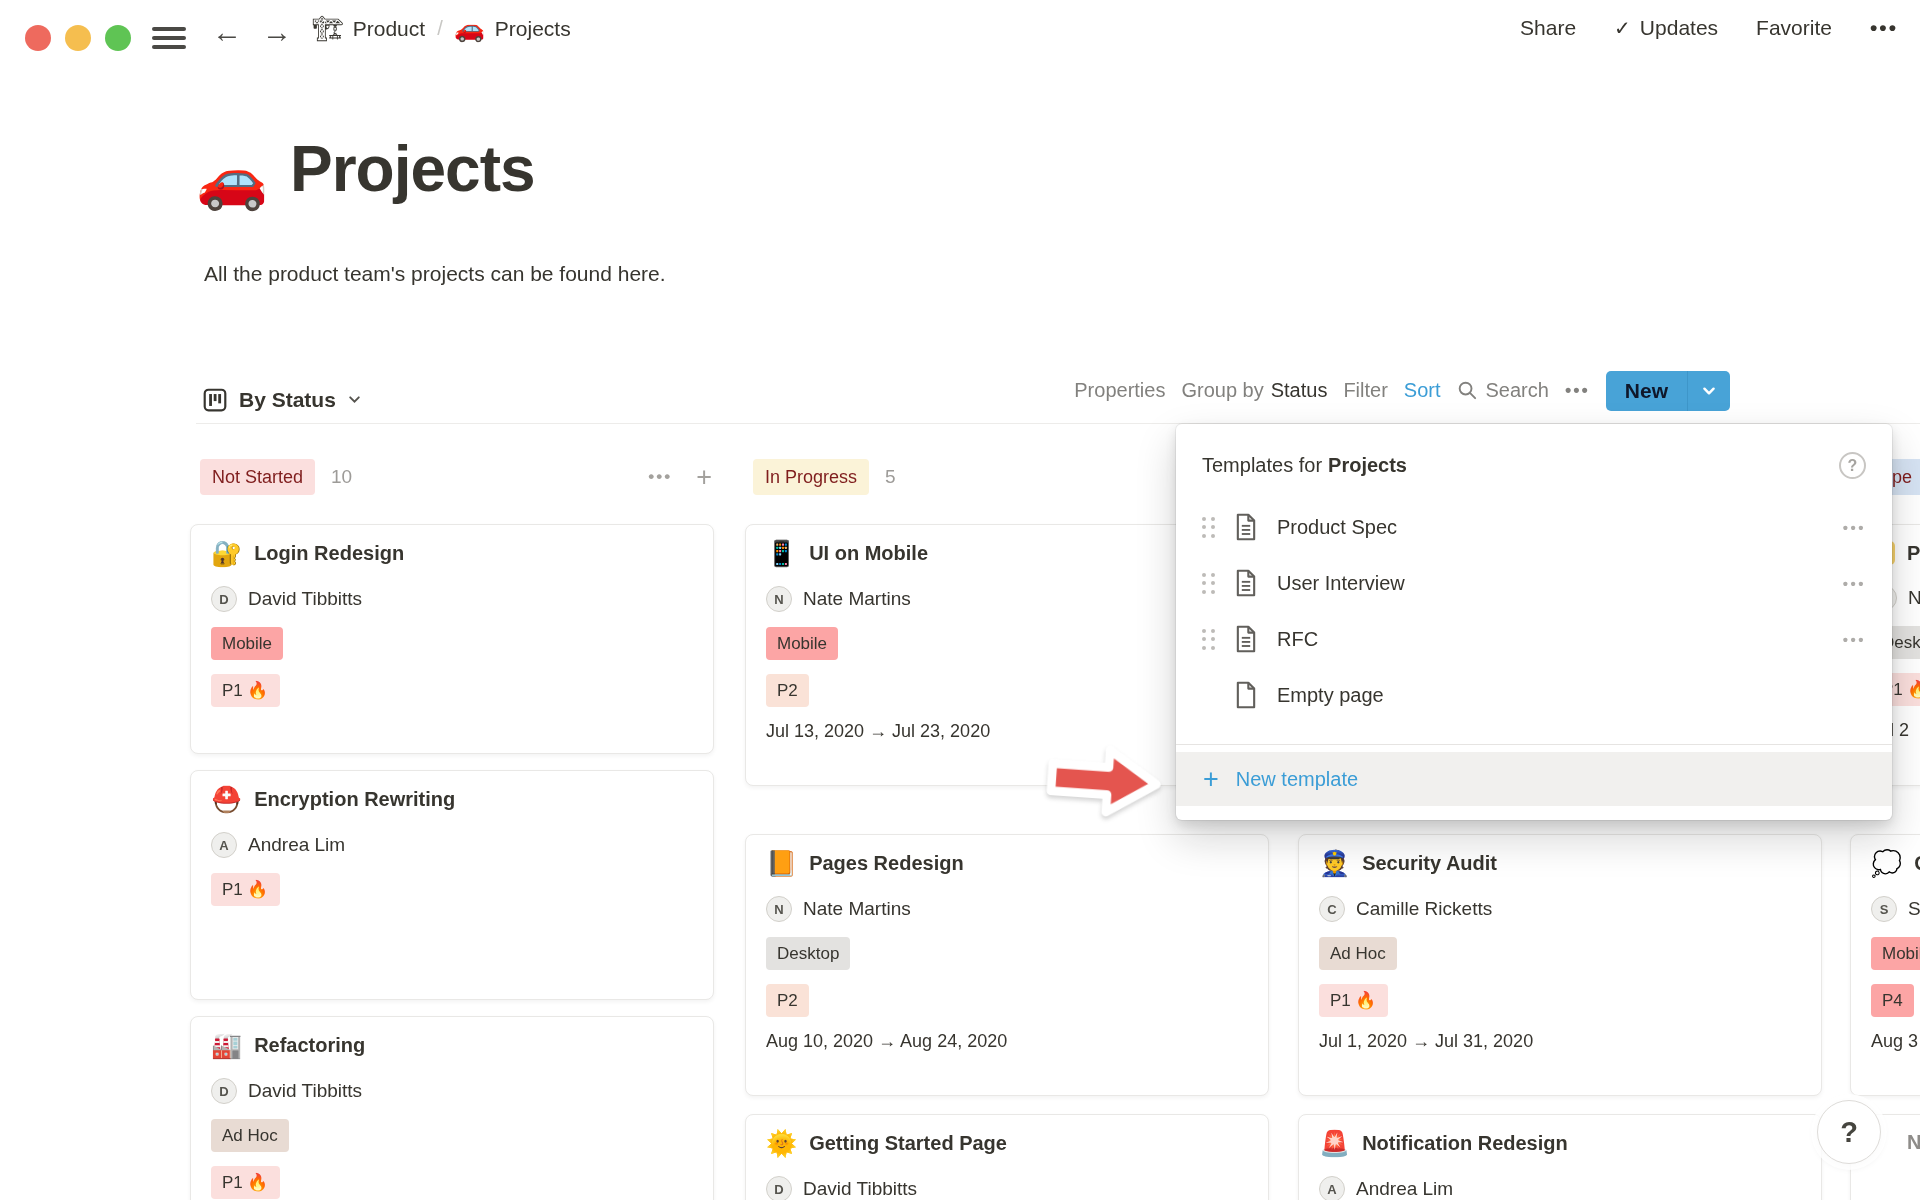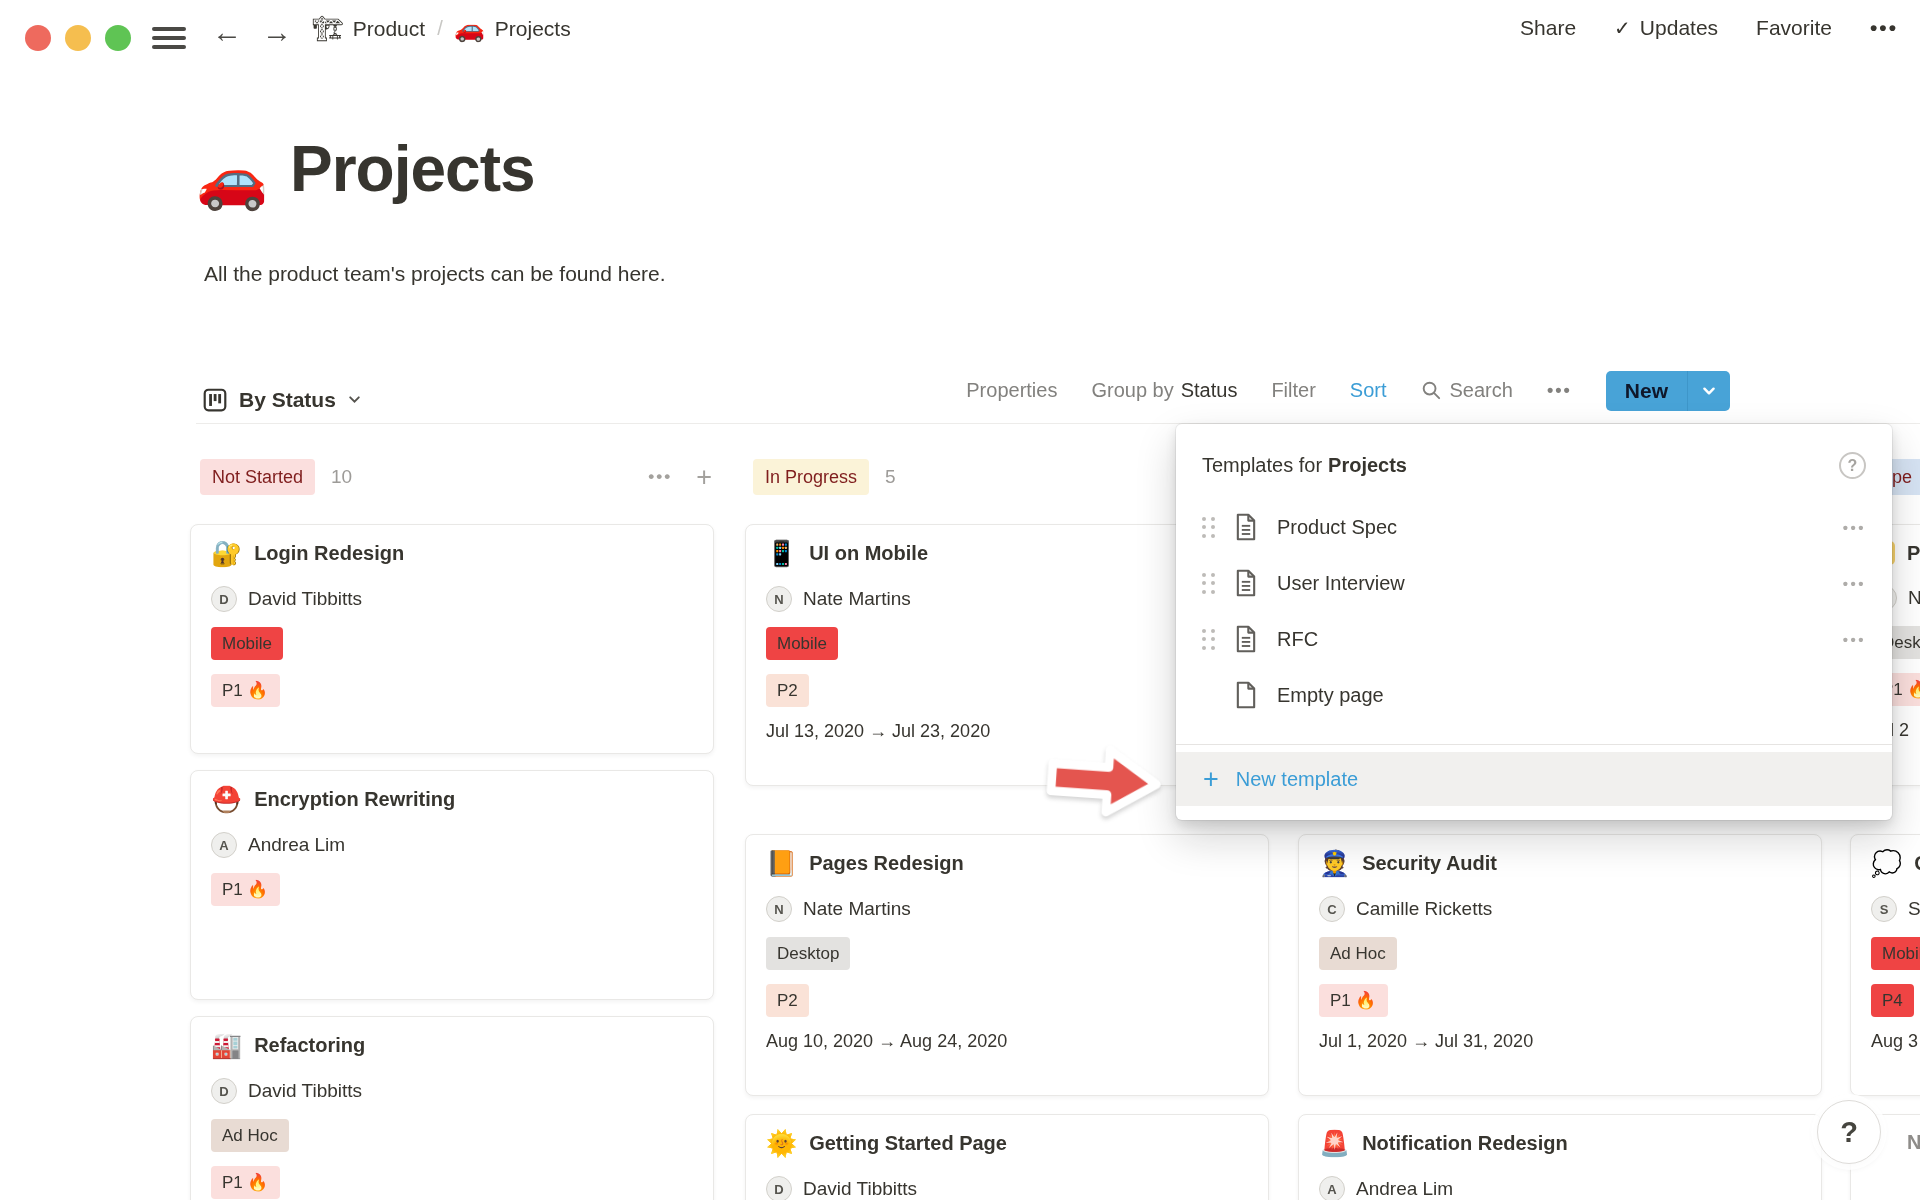--- a/index.html
+++ b/index.html
@@ -23,21 +23,21 @@
 
   
   .page-emoji { position:absolute; left:196px; top:150px; font-size:58px; line-height:1; }
   .page-title { position:absolute; left:290px; top:132px; font-size:64px; font-weight:700; letter-spacing:-1px; }
   .page-desc { position:absolute; left:204px; top:262px; font-size:21px; }
 
   
   .toolbar { position:absolute; left:196px; right:0; top:358px; height:66px;
     border-bottom:1px solid #EDECEA; display:flex; align-items:center; justify-content:space-between; padding:0 190px 0 6px; }
   .view-switch { display:flex; align-items:center; gap:11px; font-size:21px; font-weight:600; cursor:pointer;margin-top:18px; }
-  .tb-right { display:flex; align-items:center; gap:34px; font-size:20px; color:#82817E;text-align:center; }
+  .tb-right { display:flex; align-items:center; gap:16px; font-size:20px; color:#82817E;text-align:center; }
   .tb-link { cursor:pointer; }
   .groupby b { color:#37352F; font-weight:400; margin-left:7px; }
   .sort { color:#3B9DD6; }
   .searchbox { display:flex; align-items:center; gap:8px; cursor:pointer; }
   .tb-dots { font-size:18px; letter-spacing:2px; font-weight:700; color:#82817E; cursor:pointer; }
   .new-btn { display:flex; height:40px; border-radius:5px; overflow:hidden; cursor:pointer; }
   .new-main { background:#48A3D7; color:#0f172a; font-size:21px; font-weight:600; display:flex; align-items:center; padding:0 19px; }
   .new-chev { background:#48A3D7; border-left:1px solid #3E96C9; width:43px; display:flex; align-items:center; justify-content:center; }
 
   
@@ -52,21 +52,21 @@
   .card { position:absolute; width:524px; background:#fff; border:1px solid #E9E8E6; border-radius:8px;
     box-shadow:0 2px 4px rgba(15,15,15,.05); padding:16px 20px; overflow:hidden; cursor:pointer; }
   .card-title { display:flex; align-items:center; gap:12px; font-size:20px; font-weight:600; margin-bottom:20px; }
   .card-title .emoji { font-size:25px; line-height:1; }
   .card-person { display:flex; align-items:center; gap:11px; margin-bottom:15px; }
   .avatar { width:26px; height:26px; border-radius:50%; background:#EFEFED; border:1px solid #D2D0CA;
     color:#55544E; font-size:13px; font-weight:700; display:flex; align-items:center; justify-content:center; flex:0 0 26px; }
   .pname { font-size:19px; }
   .pill-row { margin-bottom:14px; }
   .tag { display:inline-block; height:33px; line-height:33px; padding:0 11px; border-radius:4px; font-size:17px; color:#37352F; white-space:nowrap; }
-  .t-green { background:#ef4444; } .t-blue { background:#D8E5F8; } .t-red { background:#FBDFDD; }
+  .t-green { background:#fca5a5; } .t-blue { background:#D8E5F8; } .t-red { background:#FBDFDD; }
   .t-orange { background:#FAE2D7; } .t-brown { background:#E8DBD3; } .t-gray { background:#E3E2E0; }
   .card-date { font-size:18px; margin-top:4px; white-space:nowrap; }
   .frag-emoji { width:24px; height:24px; border-radius:5px; background:#F5D06B; flex:0 0 24px; }
   .frag-title { color:#8E8C89; }
 
   
   .menu { position:absolute; left:1176px; top:424px; width:716px; height:396px; background:#fff; border-radius:6px;
     box-shadow:0 0 0 1px rgba(15,15,15,.06), 0 5px 12px rgba(15,15,15,.12), 0 18px 40px rgba(15,15,15,.18);
     z-index:10; display:flex; flex-direction:column; padding-bottom:14px; }
   .menu-head { display:flex; align-items:center; padding:28px 26px 20px; font-size:20px; }

